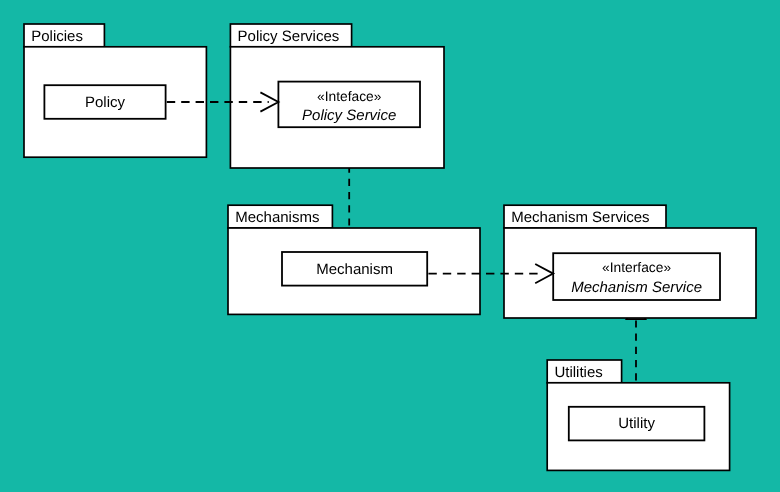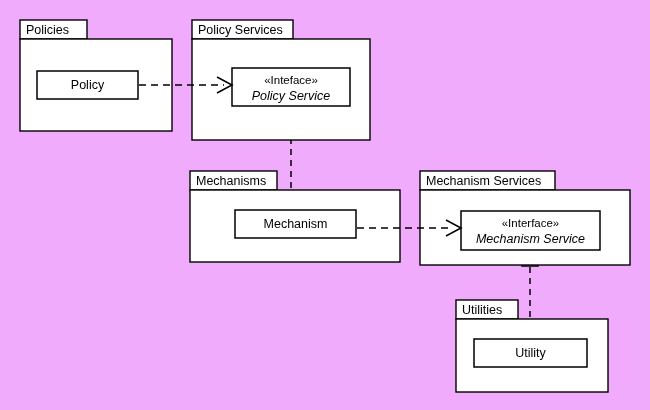--- a/index.html
+++ b/index.html
@@ -5,21 +5,21 @@
 <style>
   html, body {
     margin: 0;
     padding: 0;
     background: #ffffff;
   }
   #canvas {
     position: relative;
     width: 650px;
     height: 410px;
-    background: #f0abfc;
+    background: #14b8a6;
     font-family: "Liberation Sans", sans-serif;
     overflow: hidden;
     text-decoration: underline;
   }
   svg.diagram {
     position: absolute;
     left: 0;
     top: 0;
     width: 650px;
     height: 410px;

